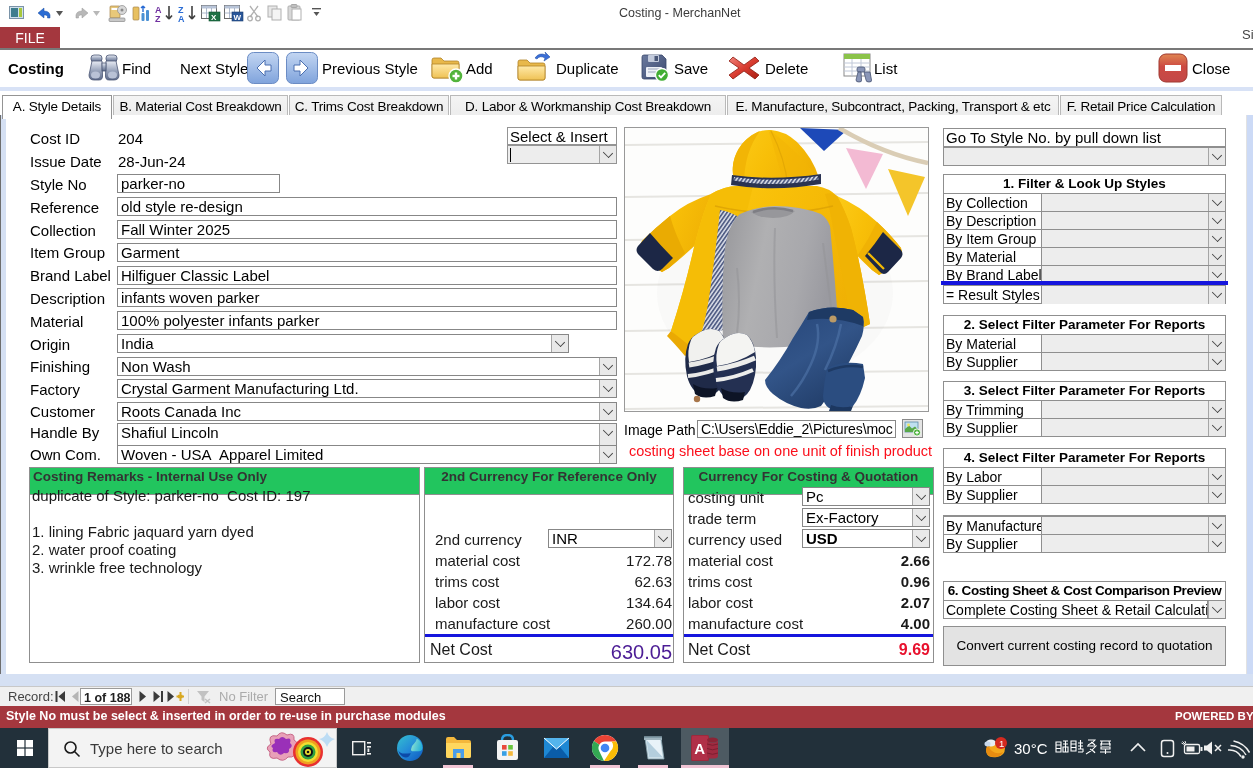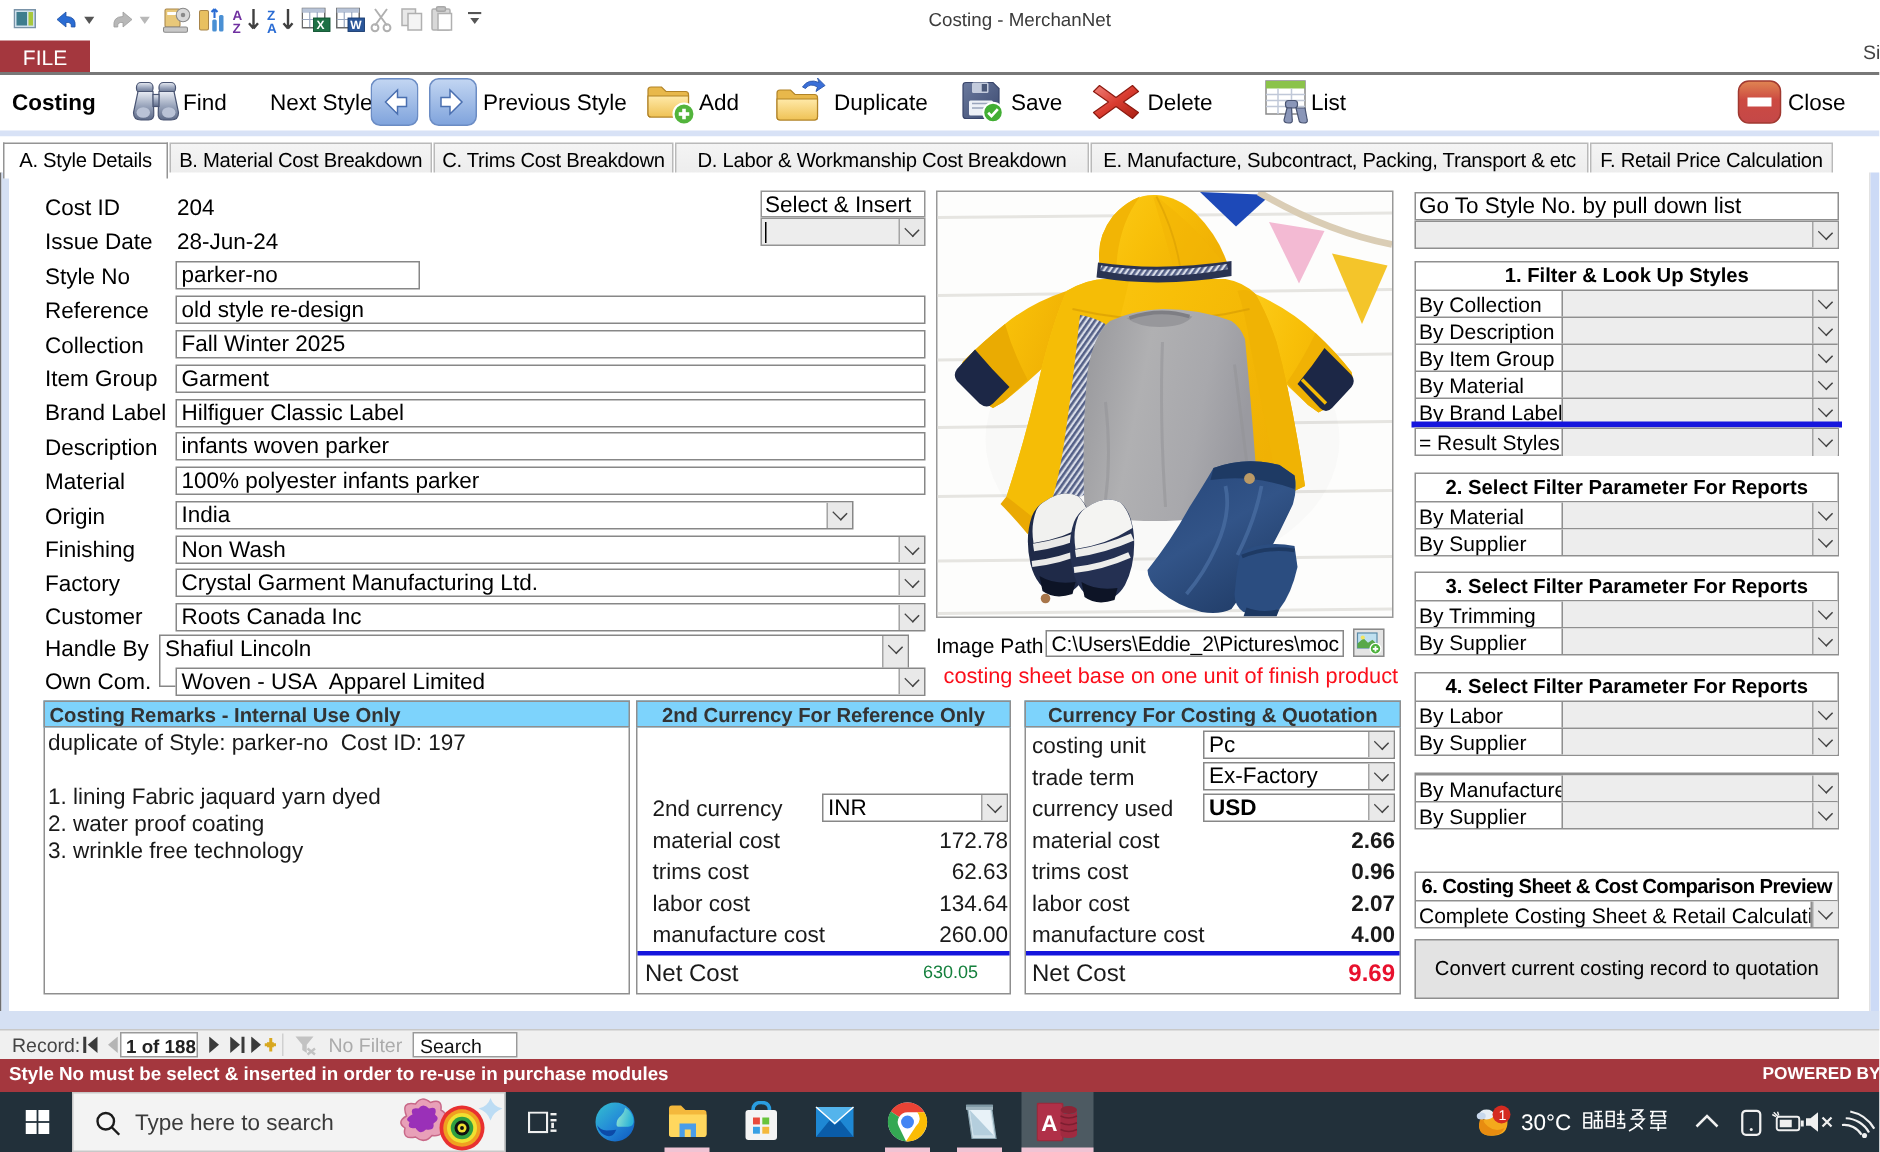--- a/index.html
+++ b/index.html
@@ -269,21 +269,21 @@
   <div class="combo" style="left:117px;top:379px;width:500px;height:19px;">
       <span class="tx">Crystal Garment Manufacturing Ltd.</span>
       <span class="dd"></span>
     </div>
   <div class="lbl" style="left:30px;top:403px;">Customer</div>
   <div class="combo" style="left:117px;top:402px;width:500px;height:19px;">
       <span class="tx">Roots Canada Inc</span>
       <span class="dd"></span>
     </div>
   <div class="lbl" style="left:30px;top:424px;">Handle By</div>
-  <div class="combo" style="left:106px;top:423px;width:500px;height:35px;">
+  <div class="combo" style="left:117px;top:423px;width:500px;height:35px;">
       <span class="tx">Shafiul Lincoln</span>
       <span class="dd"></span>
     </div>
   <div class="lbl" style="left:30px;top:446px;">Own Com.</div>
   <div class="combo" style="left:117px;top:445px;width:500px;height:19px;">
       <span class="tx">Woven - USA&nbsp; Apparel Limited</span>
       <span class="dd"></span>
     </div>
   <div class="abs" style="left:507px;top:127px;width:110px;height:18px;background:#fff;border:1px solid #949494;font-size:15px;padding-left:2px;">Select &amp; Insert</div>
   <div class="abs" style="left:507px;top:145px;width:110px;height:19px;background:#ededed;border:1px solid #949494;">
@@ -507,21 +507,21 @@
         <span class="rp-lab">Complete Costing Sheet &amp; Retail Calculatic</span>
         <span class="rp-cmb" style="width:18px;">
           <span class="dd"></span>
         </span>
       </div>
   </div>
   <div class="abs" style="left:943px;top:626px;width:283px;height:40px;background:#e3e3e3;border:1px solid #8f8f8f;font-size:13.5px;text-align:center;line-height:38px;white-space:nowrap;">Convert current costing record to quotation</div>
 </div>
 <div id="bottom-panels">
   <style>
-    .bp-head { position:absolute; background:#7dd3fc; border:1px solid #8f8f8f; font-size:13.5px; font-weight:bold; color:#333; height:18px; line-height:17px; white-space:nowrap; overflow:hidden; }
+    .bp-head { position:absolute; background:#22c55e; border:1px solid #8f8f8f; font-size:13.5px; font-weight:bold; color:#333; height:28px; line-height:17px; white-space:nowrap; overflow:hidden; }
     .bp-lab { position:absolute; font-size:15px; color:#1a1a1a; white-space:nowrap; }
     .bp-val { position:absolute; font-size:15px; color:#1a1a1a; text-align:right; white-space:nowrap; }
   </style>
   <div class="abs" style="left:29px;top:467px;width:391px;height:196px;background:#fff;border:1px solid #8f8f8f;"></div>
   <div class="bp-head" style="left:29px;top:467px;width:391px;padding-left:3px;">Costing Remarks - Internal Use Only</div>
   <div class="bp-lab" style="left:32px;top:487px;">duplicate of Style: parker-no&nbsp; Cost ID: 197</div>
   <div class="bp-lab" style="left:32px;top:523px;">1. lining Fabric jaquard yarn dyed</div>
   <div class="bp-lab" style="left:32px;top:541px;">2. water proof coating</div>
   <div class="bp-lab" style="left:32px;top:559px;">3. wrinkle free technology</div>
   <div class="abs" style="left:424px;top:467px;width:250px;height:196px;background:#fff;border:1px solid #8f8f8f;"></div>
@@ -534,21 +534,21 @@
   <div class="bp-lab" style="left:435px;top:552px;">material cost</div>
   <div class="bp-val" style="left:572px;top:552px;width:100px;">172.78</div>
   <div class="bp-lab" style="left:435px;top:573px;">trims cost</div>
   <div class="bp-val" style="left:572px;top:573px;width:100px;">62.63</div>
   <div class="bp-lab" style="left:435px;top:594px;">labor cost</div>
   <div class="bp-val" style="left:572px;top:594px;width:100px;">134.64</div>
   <div class="bp-lab" style="left:435px;top:615px;">manufacture cost</div>
   <div class="bp-val" style="left:572px;top:615px;width:100px;">260.00</div>
   <div class="abs" style="left:425px;top:634px;width:248px;height:3px;background:#1515dd;"></div>
   <div class="bp-lab" style="left:430px;top:641px;font-size:16px;">Net Cost</div>
-  <div class="bp-val" style="left:552px;top:641px;width:100px;color:#15803d;font-size:12px;">630.05</div>
+  <div class="bp-val" style="left:572px;top:641px;width:100px;color:#4c1d95;font-size:20px;">630.05</div>
   <div class="abs" style="left:683px;top:467px;width:251px;height:196px;background:#fff;border:1px solid #8f8f8f;"></div>
   <div class="bp-head" style="left:683px;top:467px;width:251px;text-align:center;">Currency For Costing &amp; Quotation</div>
   <div class="bp-lab" style="left:688px;top:489px;">costing unit</div>
   <div class="combo" style="left:802px;top:487px;width:128px;height:19px;background:#fff;">
       <span class="tx">Pc</span>
       <span class="dd"></span>
     </div>
   <div class="bp-lab" style="left:688px;top:510px;">trade term</div>
   <div class="combo" style="left:802px;top:508px;width:128px;height:19px;background:#fff;">
       <span class="tx">Ex-Factory</span>

